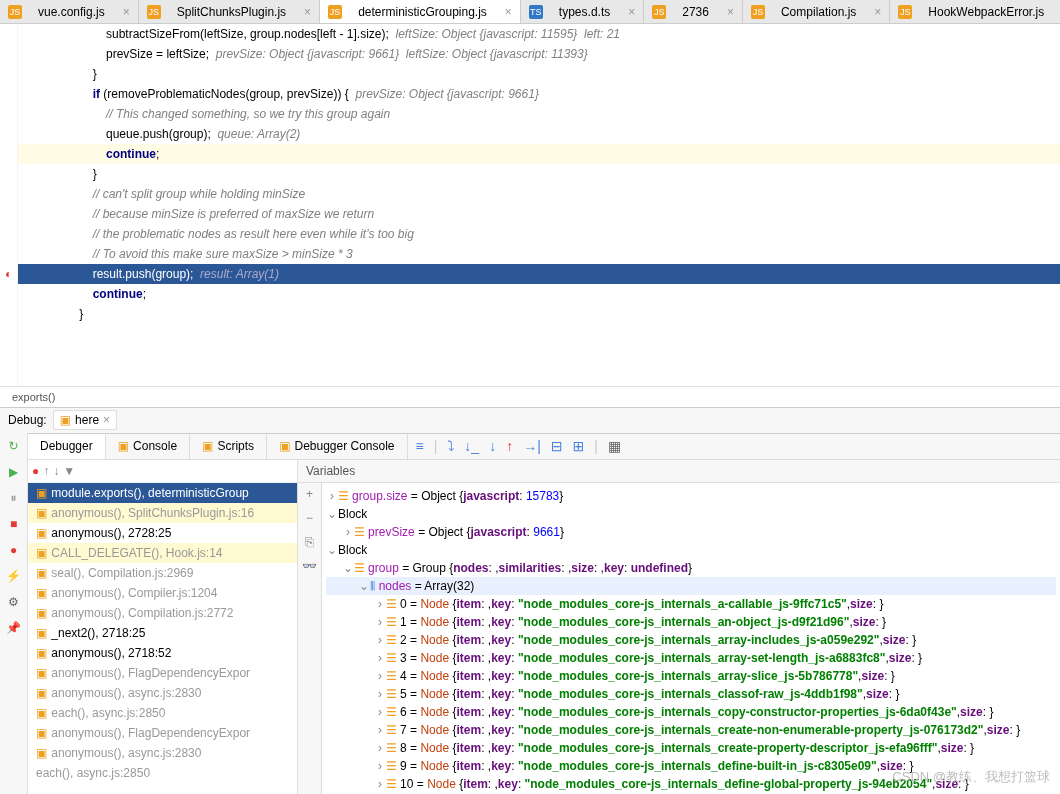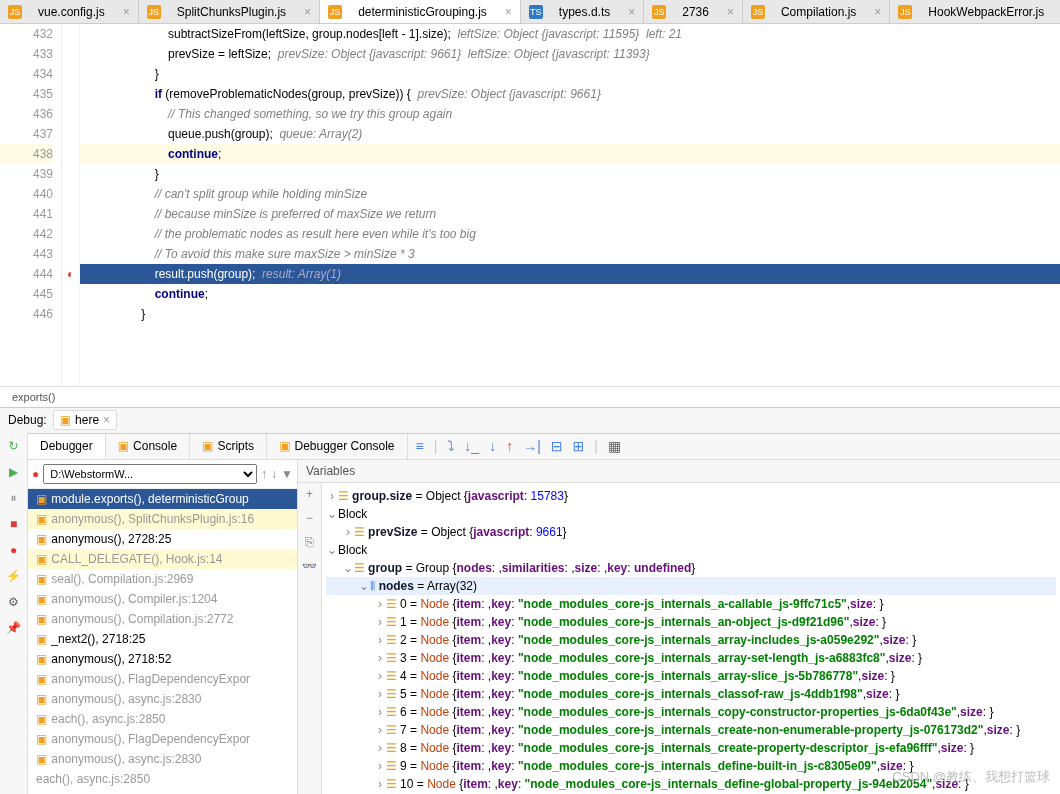--- a/index.html
+++ b/index.html
@@ -39,21 +39,21 @@
 .frame.lib{color:#999}
 .frame.hl{background:#fffad1}
 .frame .fi{color:#f0a020}
 .vars{flex:1;display:flex;flex-direction:column}
 .var-tb{width:24px;background:#f7f7f7;border-right:1px solid #ddd;display:flex;flex-direction:column;align-items:center;padding-top:4px;gap:10px;color:#888}
 .var-body{flex:1;display:flex;overflow:hidden}
 .var-tree{flex:1;overflow:auto;padding:4px;font-family:"Segoe UI",monospace;font-size:12px;line-height:18px}
 .vn{white-space:nowrap}
 .vn .tw{color:#888;display:inline-block;width:12px;text-align:center}
 .vn .oi{color:#f0a020}
-.pname{color:#0f172a;font-weight:bold}
+.pname{color:#a21caf;font-weight:normal}
 .ptype{color:#c2410c}
 .pkey{color:#660e7a;font-weight:bold}
 .pstr{color:#008000;font-weight:bold}
 .pnum{color:#0000ff}
 .psize{color:#660e7a;font-weight:bold}
 .node-hl{background:#e8f0fe}
 .toolbar-icons{display:flex;gap:10px;padding:0 8px;align-items:center}
 .toolbar-icons span{color:#4682e0;cursor:pointer;font-size:14px}
 .watermark{position:absolute;right:10px;bottom:8px;color:#bbb;font-size:13px}
 </style>
@@ -97,37 +97,20 @@
       <span class="close">×</span>
     </div>
     <div class="tab">
       <span class="icon ">JS</span>
       <span>async.js</span>
       <span class="close">×</span>
     </div>
   </div>
 
 <div class="editor">
-  <div class="gutter" id="gutter">
-      <div>432</div>
-      <div>433</div>
-      <div>434</div>
-      <div>435</div>
-      <div>436</div>
-      <div>437</div>
-      <div style="background: rgb(255, 252, 230);">438</div>
-      <div>439</div>
-      <div>440</div>
-      <div>441</div>
-      <div>442</div>
-      <div>443</div>
-      <div>444</div>
-      <div>445</div>
-      <div>446</div>
-    </div>
   <div class="marks" id="marks">
       <div class="mark"></div>
       <div class="mark"></div>
       <div class="mark"></div>
       <div class="mark"></div>
       <div class="mark"></div>
       <div class="mark"></div>
       <div class="mark"></div>
       <div class="mark"></div>
       <div class="mark"></div>
@@ -193,21 +176,20 @@
         <span>⊟</span>
         <span>⊞</span>
         <span style="color:#ccc">|</span>
         <span style="color:#666">▦</span>
       </div>
     </div>
     <div class="panes">
       <div class="frames">
         <div class="frames-tb">
           <span style="color:#e53935">●</span>
-          <select><option>D:\WebstormW...</option></select>
           <span style="color:#888">↑</span>
           <span style="color:#888">↓</span>
           <span style="color:#888">▼</span>
         </div>
         <div class="frame-list" id="framelist">
             <div class="frame sel"><span class="fi">▣</span>module.exports(), deterministicGroup</div>
             <div class="frame lib hl"><span class="fi">▣</span>anonymous(), SplitChunksPlugin.js:16</div>
             <div class="frame"><span class="fi">▣</span>anonymous(), 2728:25</div>
             <div class="frame lib hl"><span class="fi">▣</span>CALL_DELEGATE(), Hook.js:14</div>
             <div class="frame lib"><span class="fi">▣</span>seal(), Compilation.js:2969</div>

